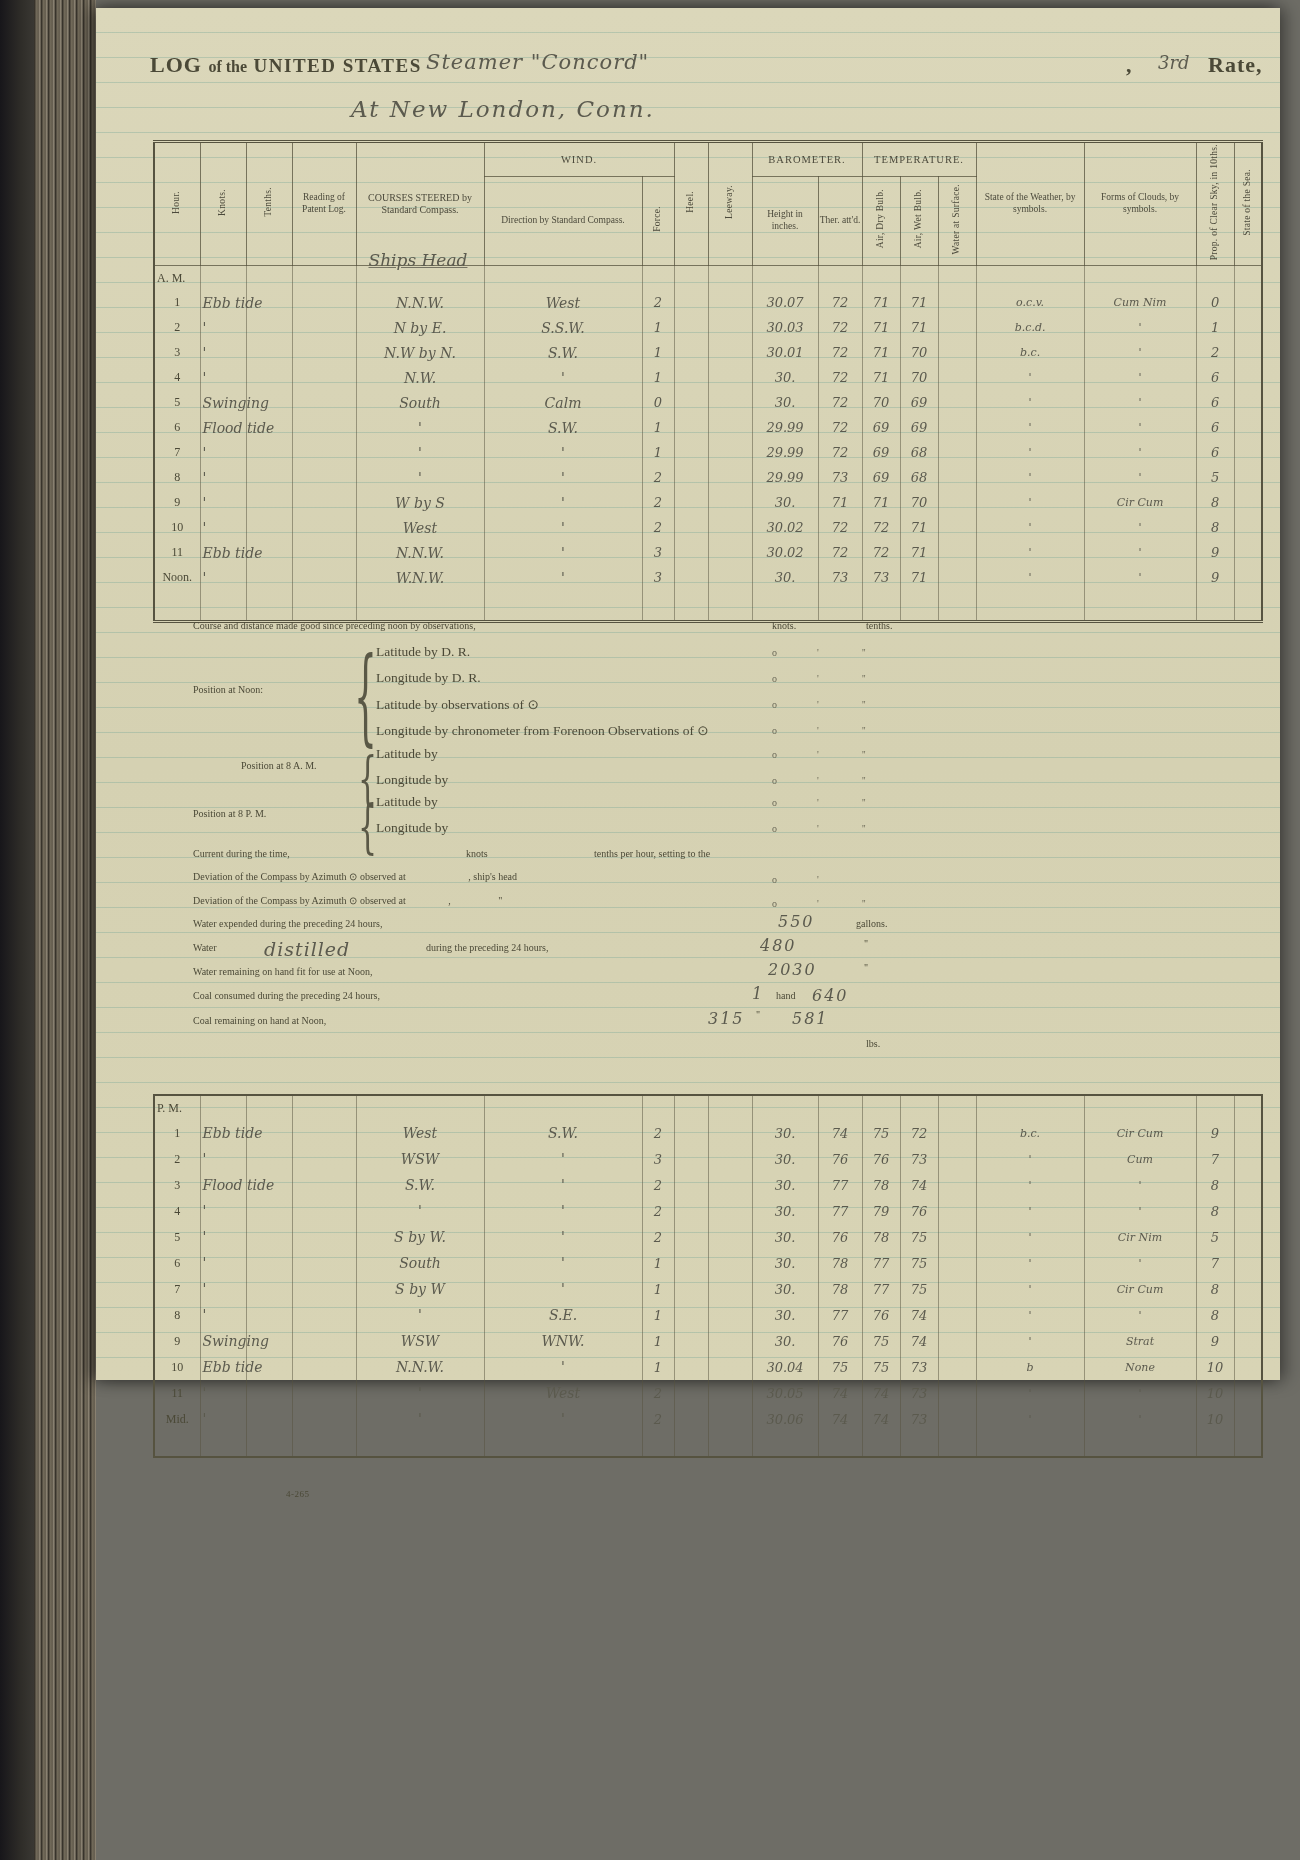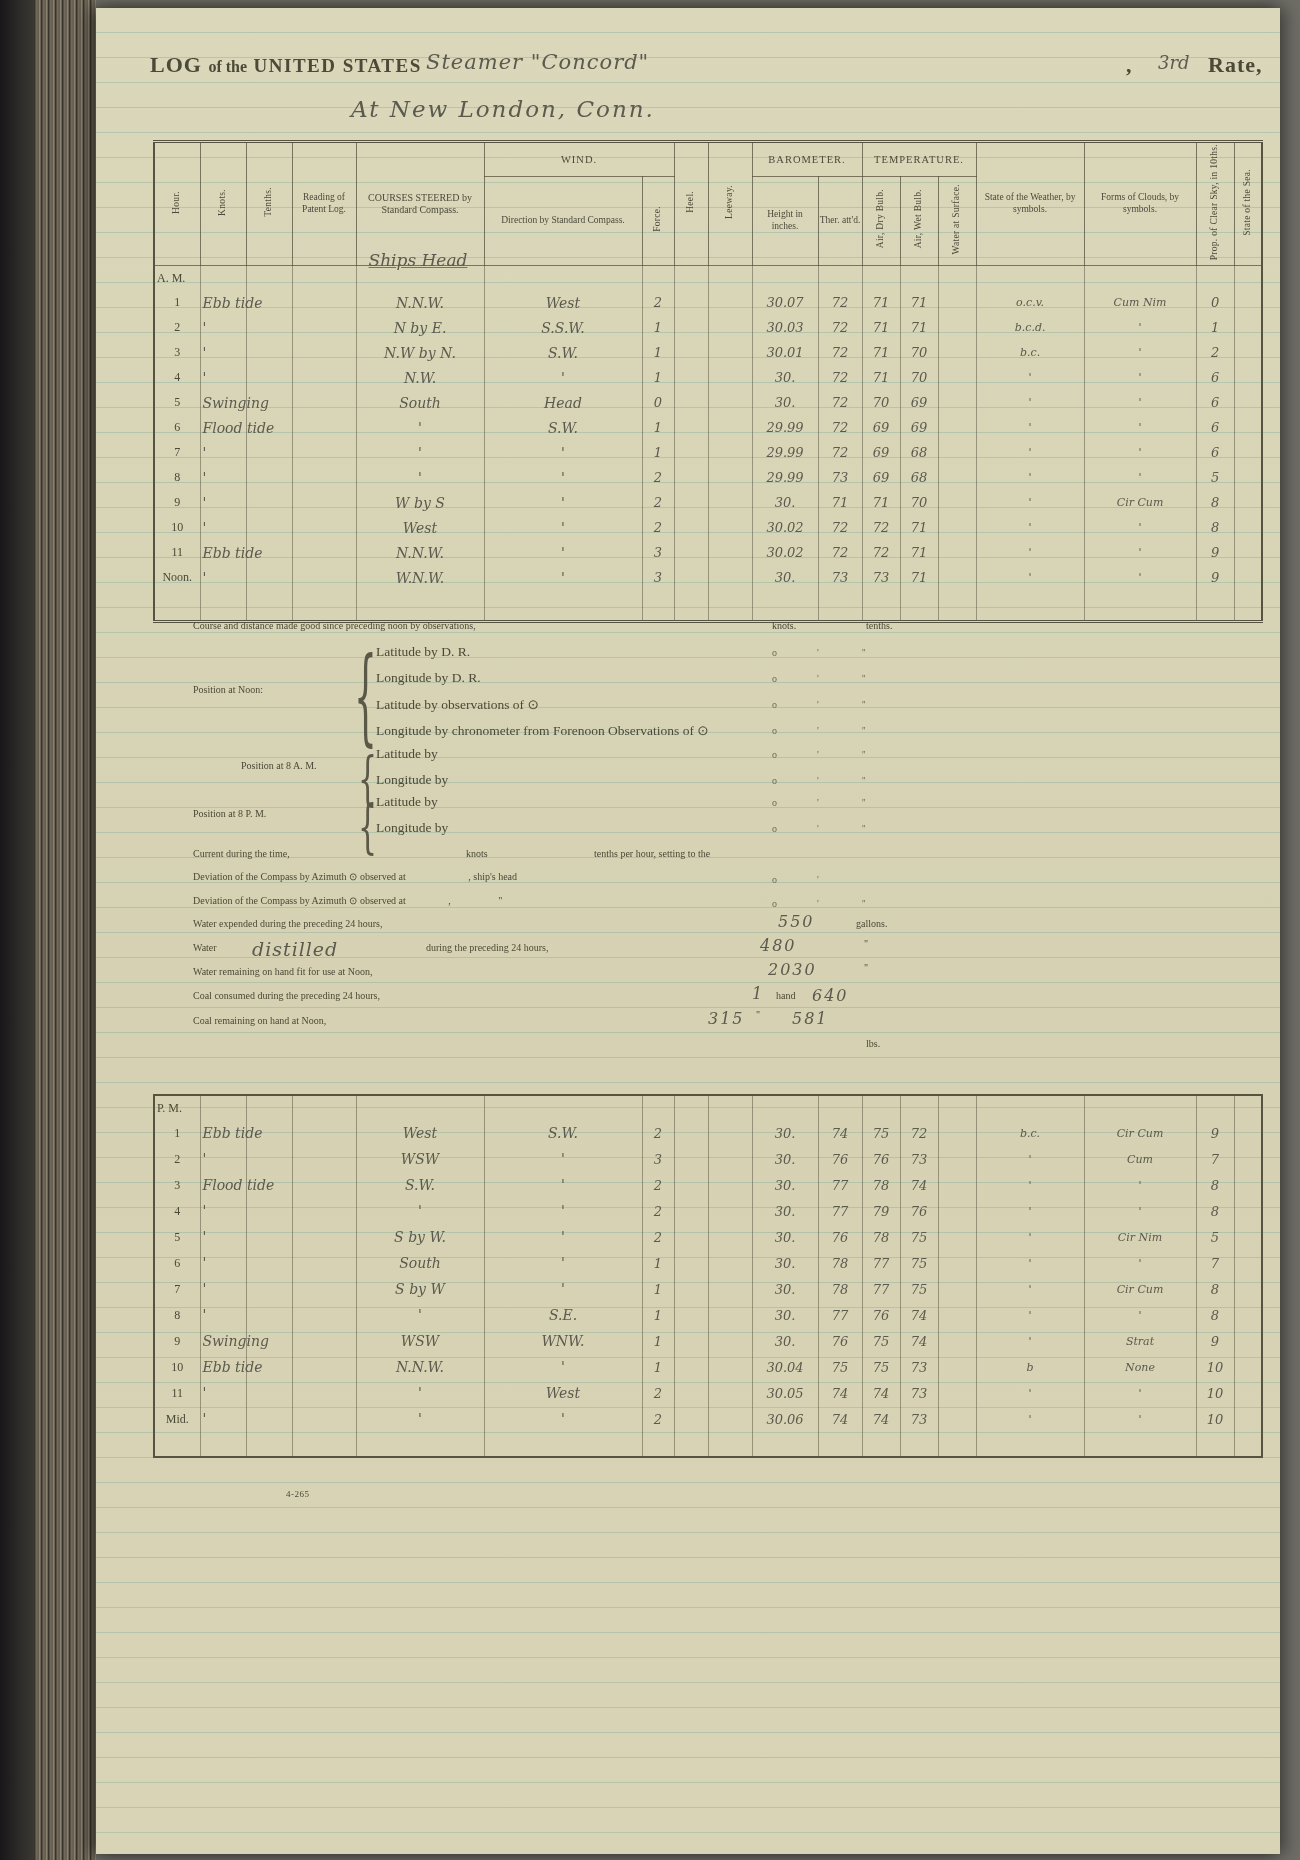--- a/index.html
+++ b/index.html
@@ -10,21 +10,21 @@
   }
   
   .spine{position:absolute;left:0;top:0;width:34px;height:1860px;
     background:linear-gradient(90deg,#17161a,#2e2c28 60%,#3a3833);}
   .page-edges{position:absolute;left:34px;top:0;width:62px;height:1860px;
     background:repeating-linear-gradient(90deg,
       #26231d 0px,#4a443a 1px,#7d7563 2px,#564f42 4px,#8c english 0);
     background:repeating-linear-gradient(90deg,
       #26231d 0px,#4a443a 1px,#7d7563 3px,#564f42 4px,#9a9180 6px,#3b362d 7px);}
   
-  .page{position:absolute;left:96px;top:8px;width:1184px;height:1846px;
+  .page{position:absolute;left:96px;top:8px;width:1184px;height:1372px;
     background:linear-gradient(#dbd7ba,#d5d1b2 55%,#d8d4b5);
     box-shadow:-6px 0 14px rgba(0,0,0,.45), 6px 0 16px rgba(0,0,0,.35);
     color:#4b4937;}
   .page::before{content:"";position:absolute;inset:0;
     background:repeating-linear-gradient(to bottom,
       transparent 0px,transparent 24px,rgba(122,168,152,.38) 24px,rgba(122,168,152,.38) 25px);
     pointer-events:none;}
   .abs{position:absolute;}
   
   .printed{color:#4b4937;}
@@ -248,21 +248,21 @@
           <td class="c-num hw">6</td>
           <td></td>
         </tr>
 
         <tr class="data-row">
           <td class="c-hour printed">5</td>
           <td class="c-note hw">Swinging</td>
           <td></td>
           <td></td>
           <td class="c-course hw">South</td>
-          <td class="c-dir hw">Head</td>
+          <td class="c-dir hw">Calm</td>
           <td class="c-num hw">0</td>
           <td></td>
           <td></td>
           <td class="c-num hw">30.</td>
           <td class="c-num hw">72</td>
           <td class="c-num hw">70</td>
           <td class="c-num hw">69</td>
           <td></td>
           <td class="c-small hw">'</td>
           <td class="c-small hw">'</td>
@@ -534,21 +534,21 @@
   </div>
   <div class="abs ph" style="left:676px;top:890px;">o</div>
   <div class="abs ph" style="left:721px;top:890px;">'</div>
   <div class="abs ph" style="left:766px;top:890px;">''</div>
 
   <div class="abs mline printed" style="left:97px;top:910px;">Water expended during the preceding 24 hours,</div>
   <div class="abs hw hw-val" style="left:682px;top:904px;">550</div>
   <div class="abs mline printed" style="left:760px;top:910px;">gallons.</div>
 
   <div class="abs mline printed" style="left:97px;top:934px;">Water</div>
-  <div class="abs hw" style="left:156px;top:930px;font-size:19px;letter-spacing:1px;">distilled</div>
+  <div class="abs hw" style="left:168px;top:930px;font-size:19px;letter-spacing:1px;">distilled</div>
   <div class="abs mline printed" style="left:330px;top:934px;">during the preceding 24 hours,</div>
   <div class="abs hw hw-val" style="left:664px;top:928px;">480</div>
   <div class="abs mline printed" style="left:768px;top:930px;">"</div>
 
   <div class="abs mline printed" style="left:97px;top:958px;">Water remaining on hand fit for use at Noon,</div>
   <div class="abs hw hw-val" style="left:672px;top:952px;">2030</div>
   <div class="abs mline printed" style="left:768px;top:954px;">"</div>
 
   <div class="abs mline printed" style="left:97px;top:982px;">Coal consumed during the preceding 24 hours,</div>
   <div class="abs hw hw-val" style="left:656px;top:976px;">1</div>

